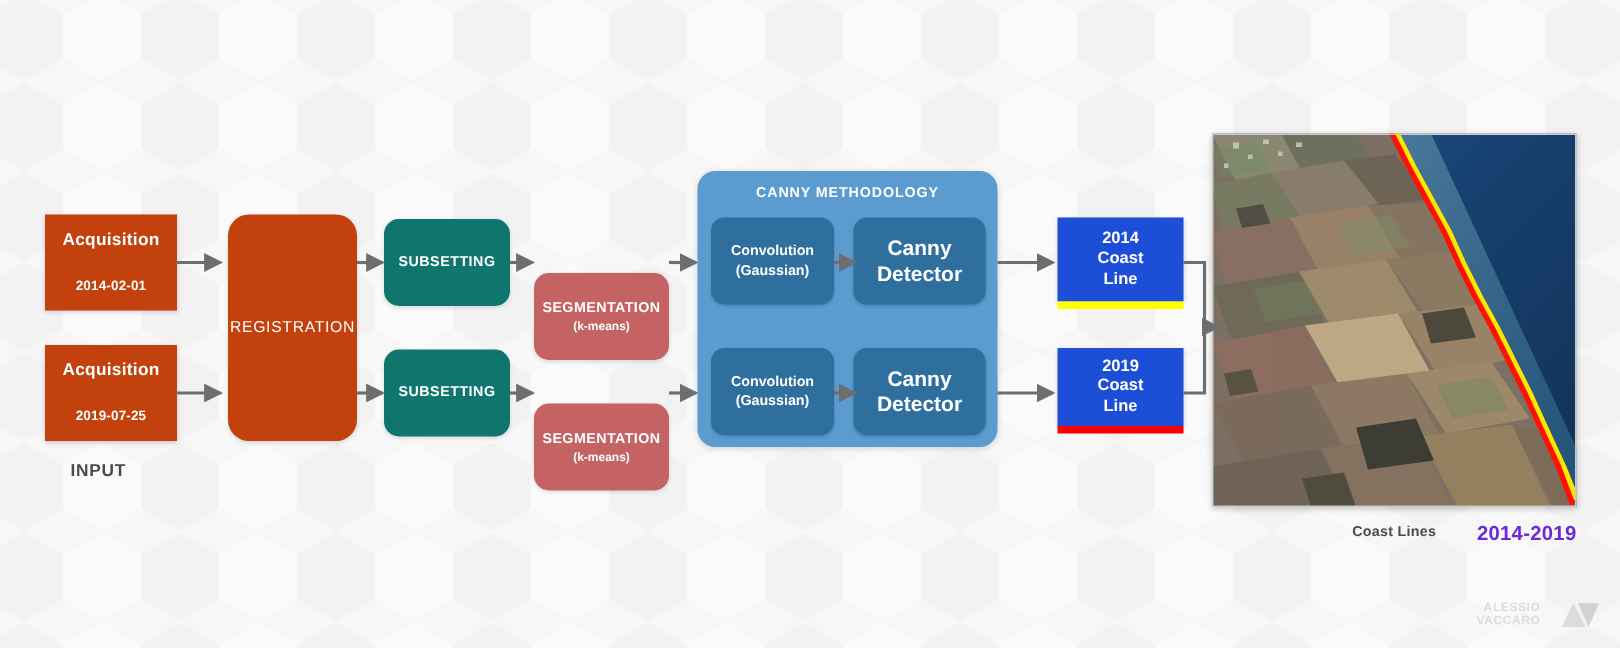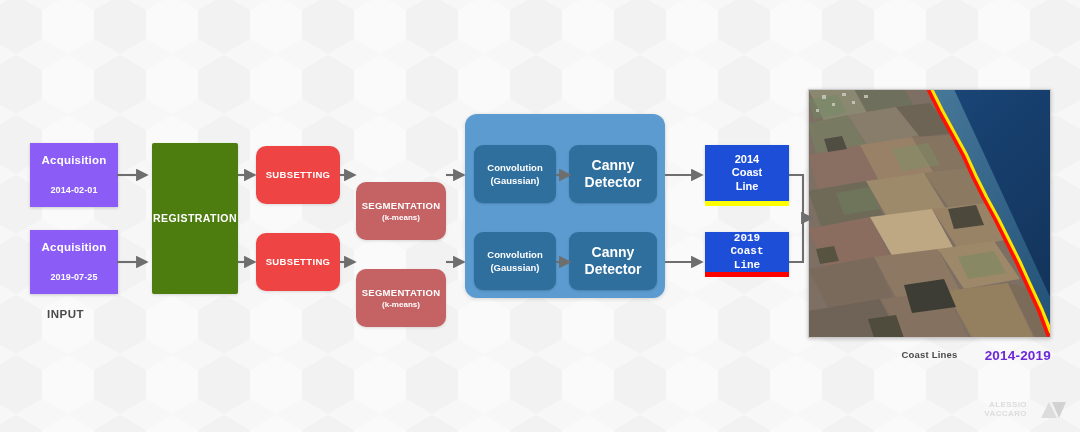--- a/index.html
+++ b/index.html
@@ -14,33 +14,33 @@
 
   .node{
     position:absolute;
     display:flex;flex-direction:column;
     align-items:center;justify-content:center;
     text-align:center;color:#ffffff;
     box-sizing:border-box;
     line-height:1.18;
   }
   .acq{
-    background:#8b5cf6;
+    background:#c2410c;
     box-shadow:0 1px 3px rgba(0,0,0,.18);
   }
   .acq .t1{font-size:11.5px;font-weight:bold;letter-spacing:.2px;}
   .acq .t2{font-size:9px;font-weight:bold;letter-spacing:.1px;margin-top:18px;}
 
   .reg{
-    background:#4d7c0f;border-radius:2px;
+    background:#c2410c;border-radius:14px;
     box-shadow:0 1px 3px rgba(0,0,0,.13);
-    font-size:10.5px;font-weight:bold;letter-spacing:.45px;
+    font-size:10.5px;font-weight:normal;letter-spacing:.45px;
   }
   .sub{
-    background:#ef4444;border-radius:10px;
+    background:#0f766e;border-radius:10px;
     box-shadow:0 1px 3px rgba(0,0,0,.13);
     font-size:9.5px;font-weight:bold;letter-spacing:.35px;
   }
   .seg{
     background:#c46264;border-radius:10px;
     box-shadow:0 1px 3px rgba(0,0,0,.13);
     margin-top:36px;
   }
   .seg .t1{font-size:9.5px;font-weight:bold;letter-spacing:.3px;}
   .seg .t2{font-size:8px;font-weight:bold;margin-top:2px;}
@@ -159,20 +159,21 @@
 <div class="node seg" style="left:356px;top:146px;width:90px;height:58px;">
   <div class="t1">SEGMENTATION</div>
   <div class="t2">(k-means)</div>
 </div>
 <div class="node seg" style="left:356px;top:233px;width:90px;height:58px;">
   <div class="t1">SEGMENTATION</div>
   <div class="t2">(k-means)</div>
 </div>
 
 <div class="canny-panel" style="left:465px;top:114px;width:200px;height:184px;">
+  <div class="canny-title">CANNY METHODOLOGY</div>
 
   <div class="node cbox" style="left:9px;top:31px;width:82px;height:58px;">
     <div class="t1">Convolution</div>
     <div class="t2">(Gaussian)</div>
   </div>
   <div class="node cbox single" style="left:104px;top:31px;width:88px;height:58px;">
     <span>Canny Detector</span>
   </div>
 
   <div class="node cbox" style="left:9px;top:118px;width:82px;height:58px;">
@@ -183,21 +184,21 @@
     <span>Canny Detector</span>
   </div>
 </div>
 
 <div class="node coast" style="left:705px;top:145px;width:84px;height:56px;">
   <div class="t">2014</div>
   <div class="t">Coast</div>
   <div class="t">Line</div>
   <div class="coast-bar" style="background:#ffff00;"></div>
 </div>
-<div class="node coast" style="left:705px;top:232px;width:84px;height:40px;font-family:Liberation Mono, monospace;">
+<div class="node coast" style="left:705px;top:232px;width:84px;height:52px;">
   <div class="t">2019</div>
   <div class="t">Coast</div>
   <div class="t">Line</div>
   <div class="coast-bar" style="background:#fe0000;"></div>
 </div>
 
 <svg class="satframe" style="left:808px;top:89px;" width="243" height="249" viewBox="0 0 243 249">
   <defs>
     <linearGradient id="sea" x1="0" y1="0" x2="1" y2="1">
       <stop offset="0%" stop-color="#1e4f84"></stop>

